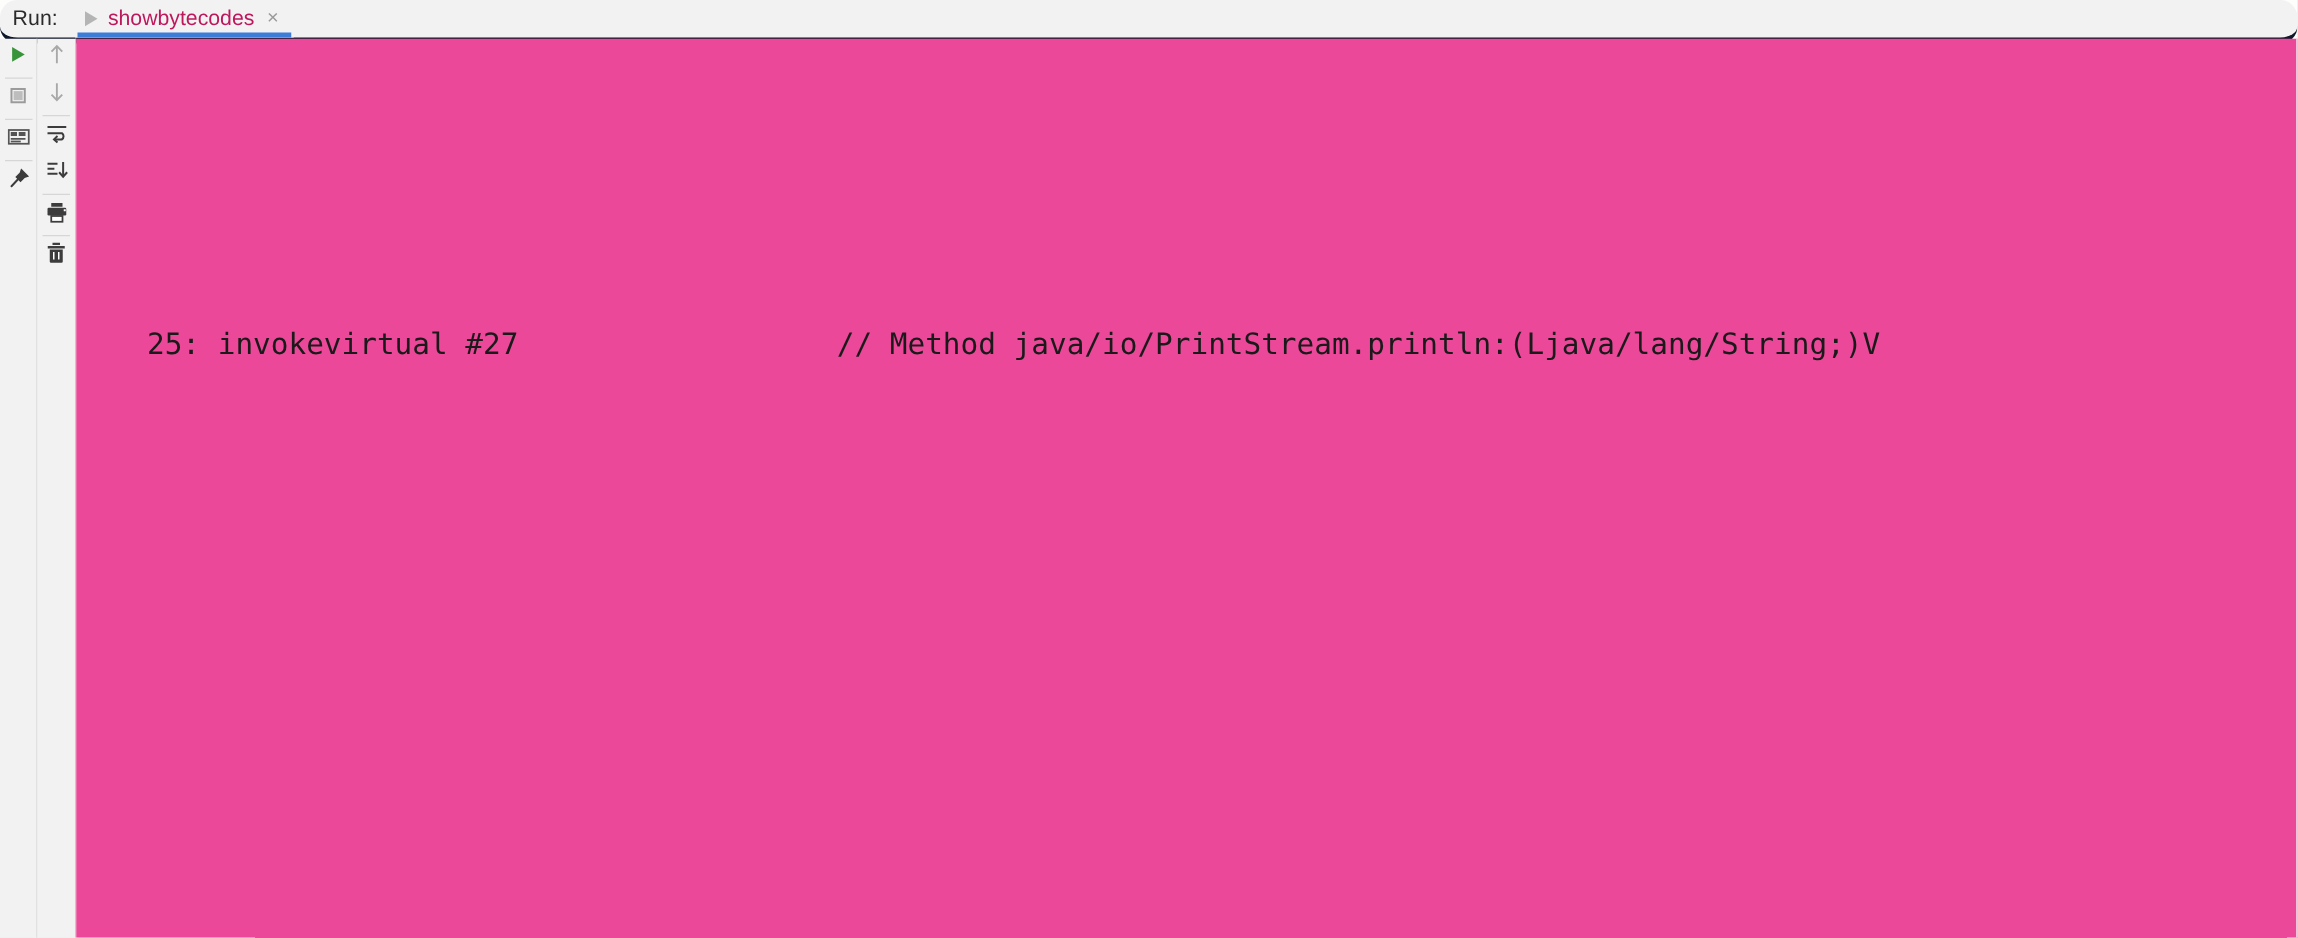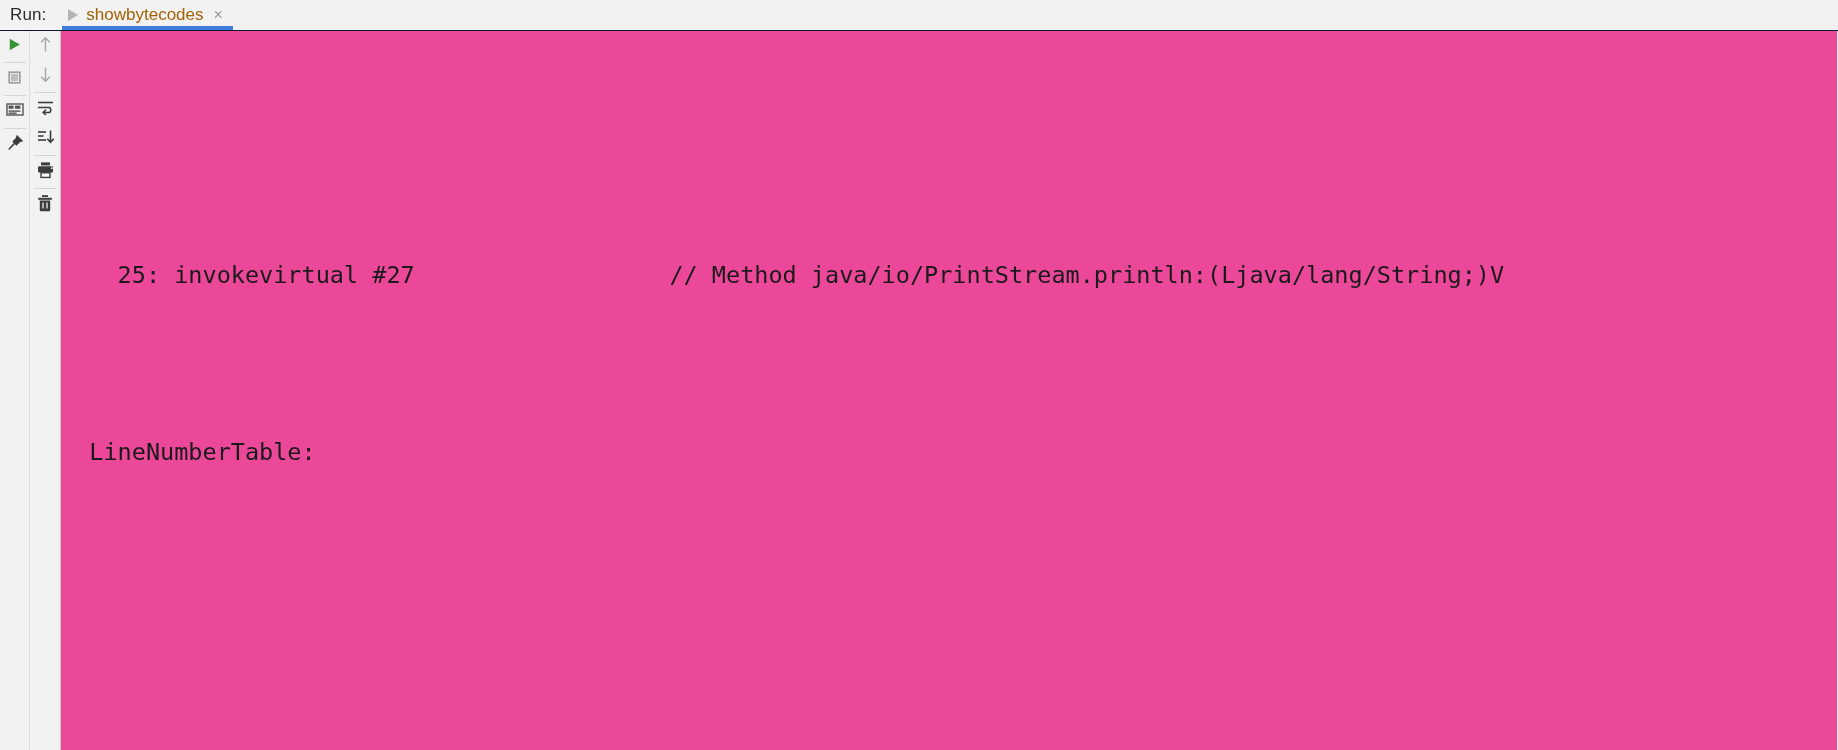--- a/index.html
+++ b/index.html
@@ -22,23 +22,24 @@
     background: #fdfdfc;
   }
 
   
   .tabbar {
     position: absolute;
     left: 0; top: 0;
     width: 1838px;
     height: 30px;
     background: #f2f2f2;
-    border-bottom: 1px solid #0f172a;
+    border-bottom: 5px solid #0f172a;
     display: flex;
     align-items: center;
+    border-radius: 14px;
   }
   .run-label {
     padding-left: 10px;
     padding-right: 14px;
     font-size: 17px;
     color: #2b2b2b;
     white-space: nowrap;
     letter-spacing: 0.1px;
   }
   .tab {
@@ -59,21 +60,21 @@
   }
   .tab-run-glyph {
     width: 0; height: 0;
     border-left: 10px solid #b4b4b4;
     border-top: 6px solid transparent;
     border-bottom: 6px solid transparent;
     display: inline-block;
   }
   .tab-title {
     font-size: 17px;
-    color: #a16207;
+    color: #be185d;
     white-space: nowrap;
   }
   .tab-close {
     font-size: 16px;
     color: #9a9a9a;
     line-height: 1;
     padding: 0 2px;
     cursor: default;
   }
 
@@ -283,21 +284,20 @@
   </div>
 
   <div class="console">
     <div class="code">
 
       <span class="blank"></span>
 
       <span class="ln"><span>    25: invokevirtual #27</span><span>                  </span><span>// Method java/io/PrintStream.println:(Ljava/lang/String;)V</span></span>
 
 
-      <span class="ln">  LineNumberTable:</span>
       
       
       
       
 
       
       
 
       
 

